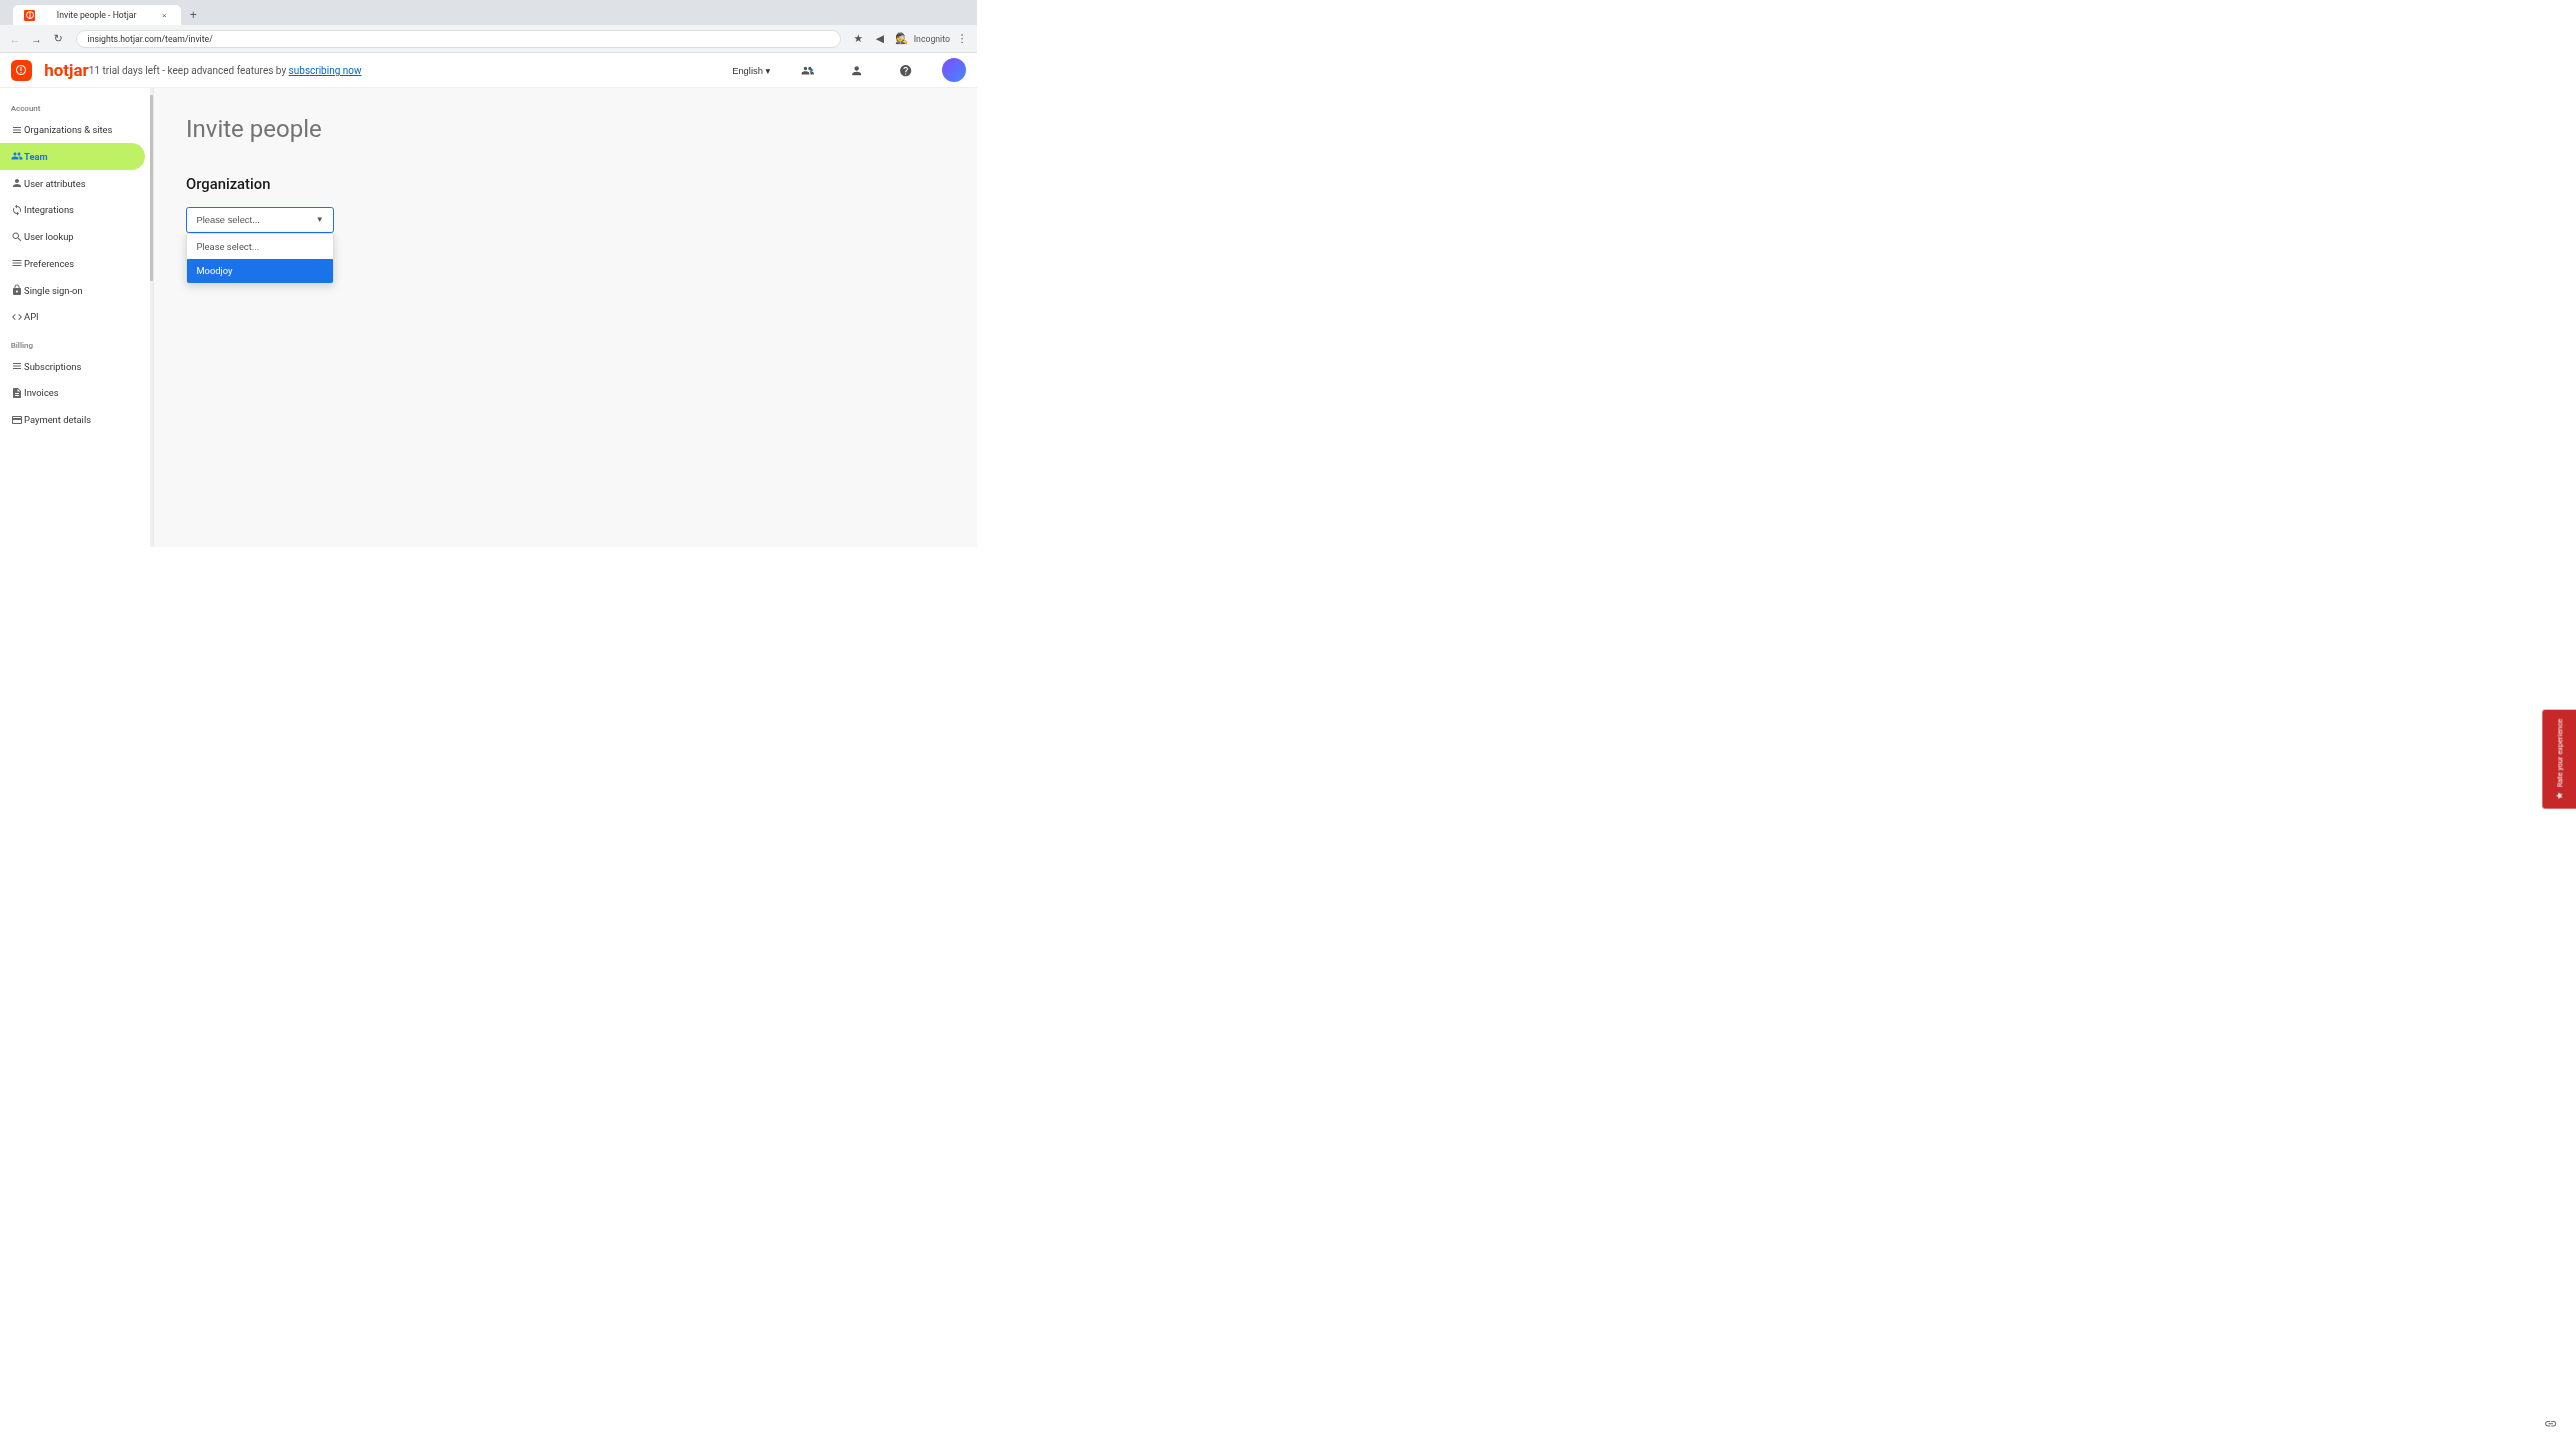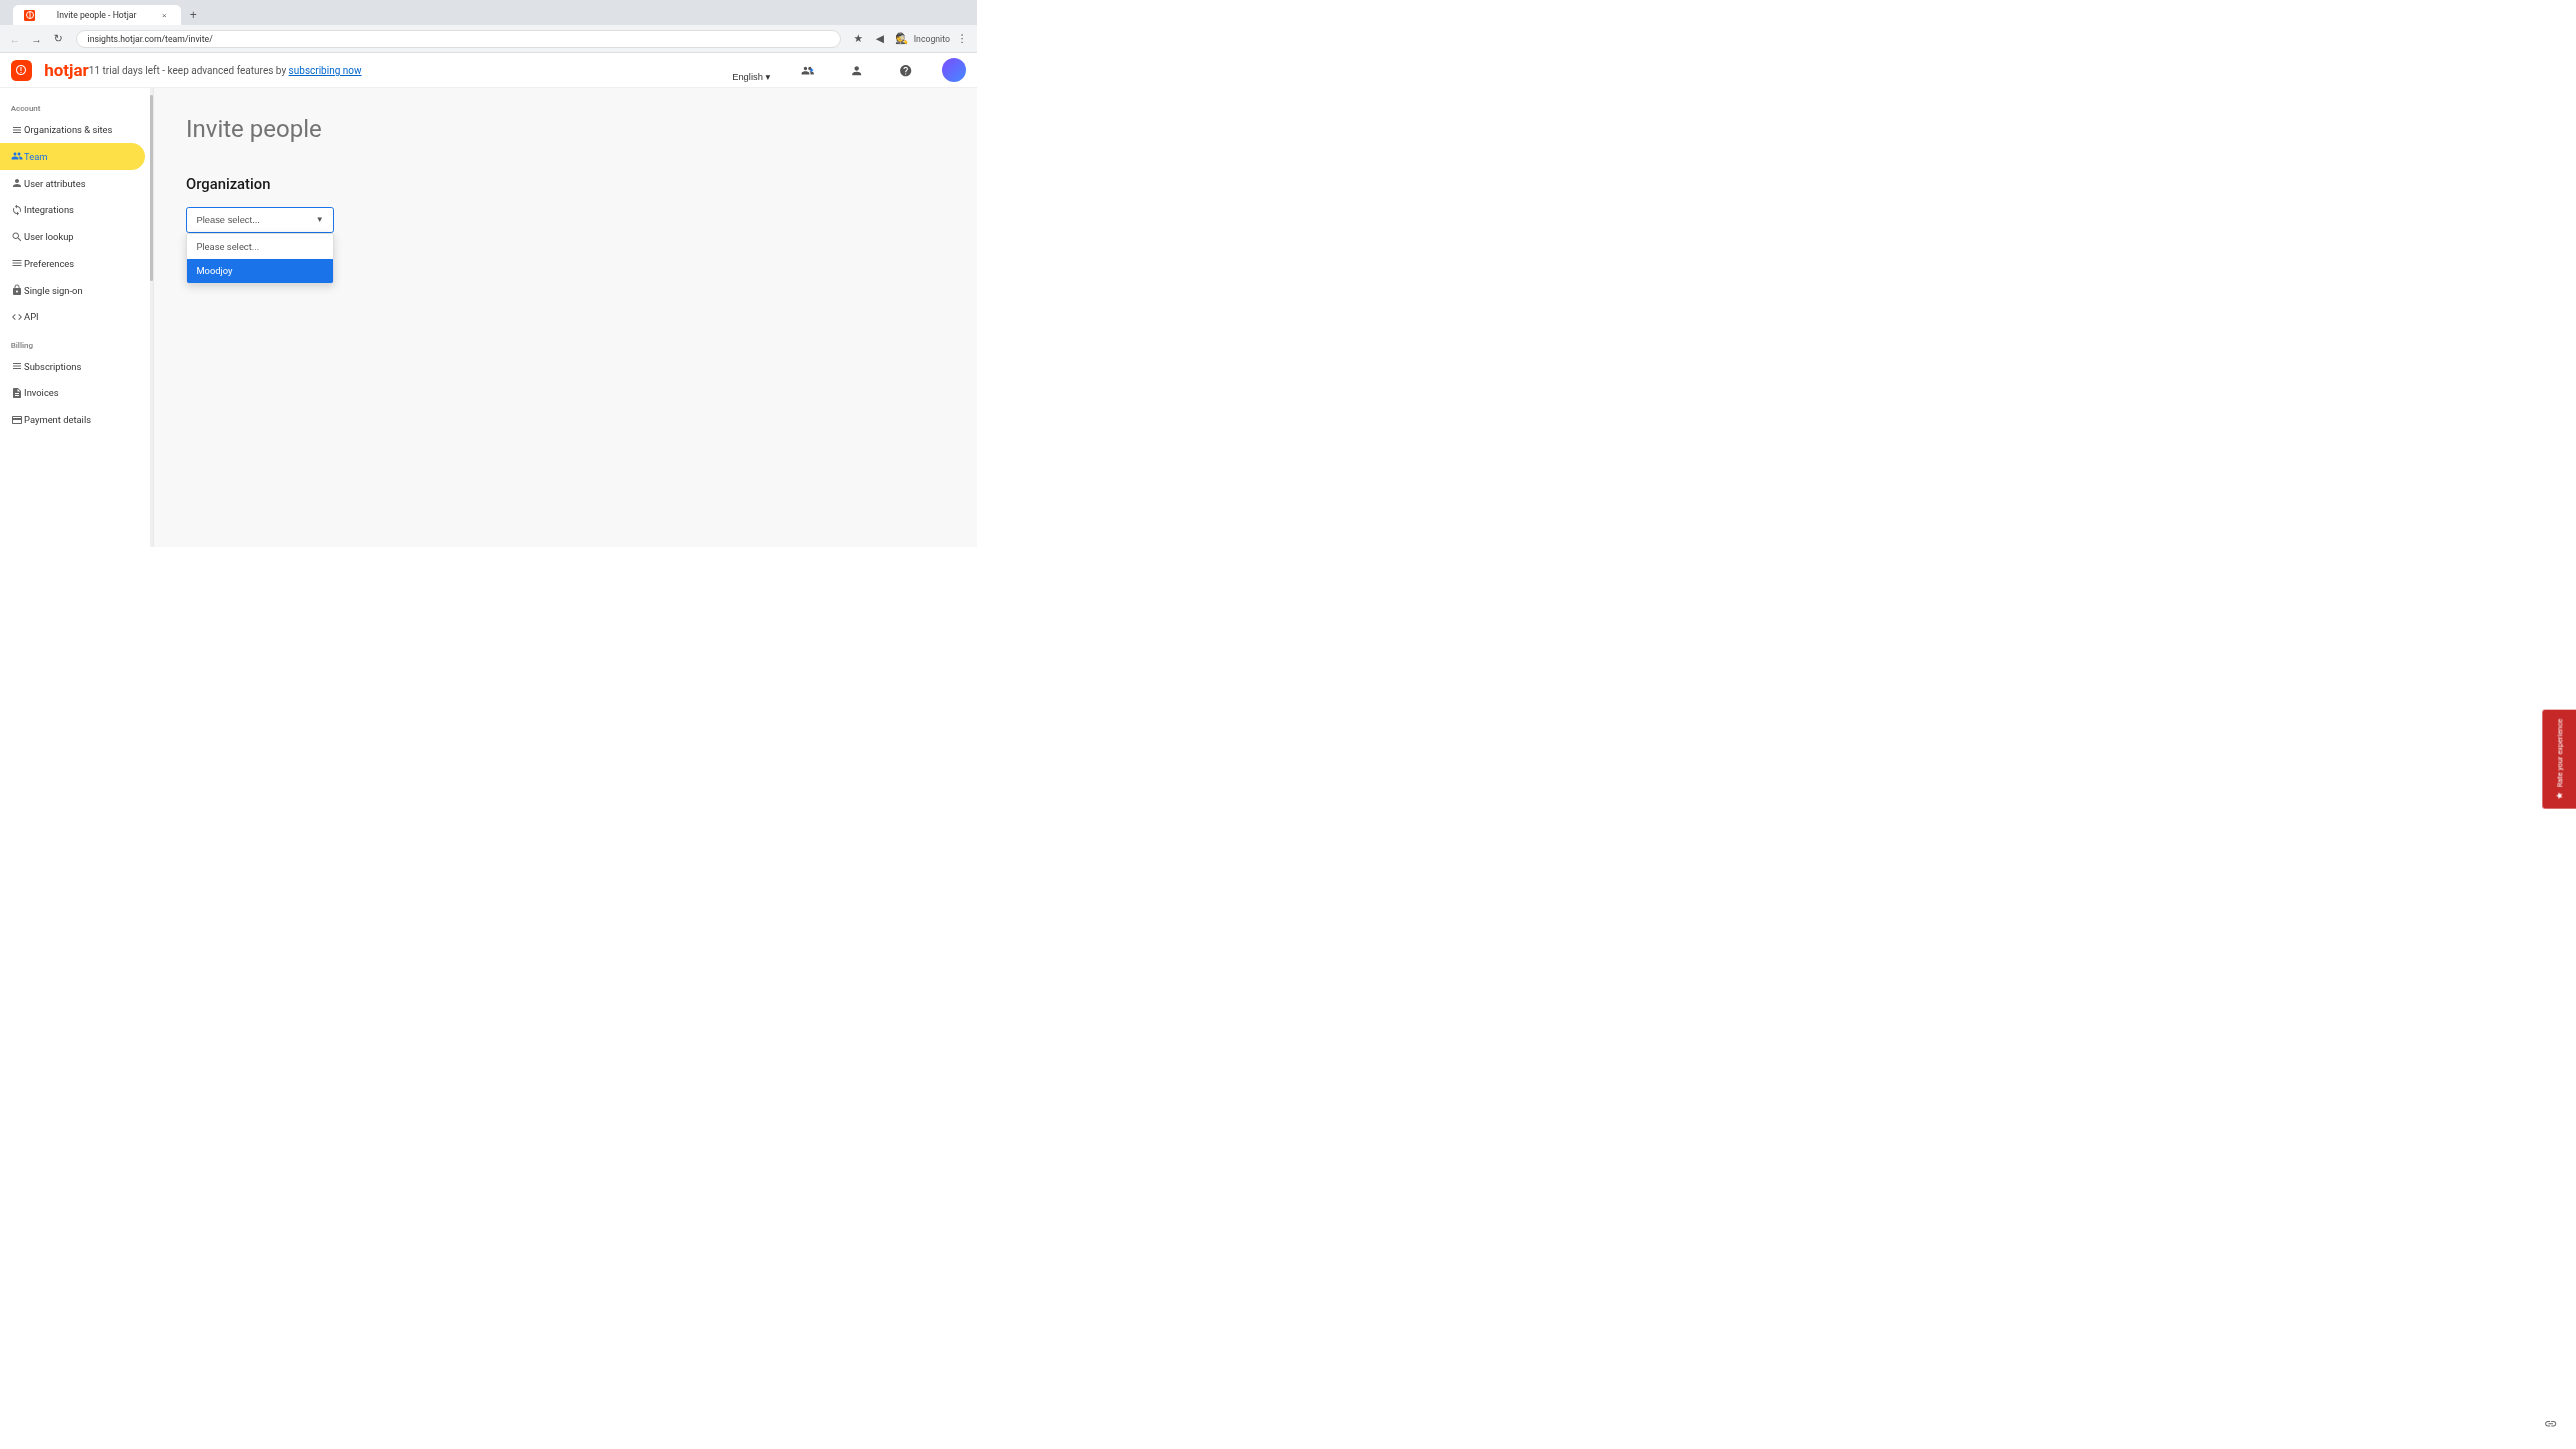--- a/index.html
+++ b/index.html
@@ -131,21 +131,21 @@
       color: #555;
     }
     .trial-link {
       color: #0066cc;
       text-decoration: underline;
       cursor: pointer;
     }
     .hotjar-right {
       margin-left: auto;
       display: flex;
-      align-items: flex-end;
+      align-items: center;
       gap: 25px;
     }
     .lang-btn {
       display: flex;
       align-items: center;
       gap: 2.7px;
       font-size: 9.4px;
       color: #333;
       cursor: pointer;
       border: none;
@@ -212,23 +212,23 @@
       align-items: center;
       gap: 0;
       padding: 6.7px 10.7px;
       font-size: 9.4px;
       color: #333;
       cursor: pointer;
       border-radius: 0;
       transition: background 0.1s;
     }
     .nav-item.active {
-      background: #fde047;
+      background: #bef264;
       color: #1a73e8;
-      font-weight: 400;
+      font-weight: 700;
       border-radius: 0 16px 16px 0;
       margin-right: 8px;
     }
     .nav-item.active .nav-icon { color: #1a73e8; }
     .nav-icon {
       width: 13.4px; height: 13.4px;
       display: flex; align-items: center; justify-content: center;
       color: #666;
       font-size: 10.7px;
       flex-shrink: 0;

